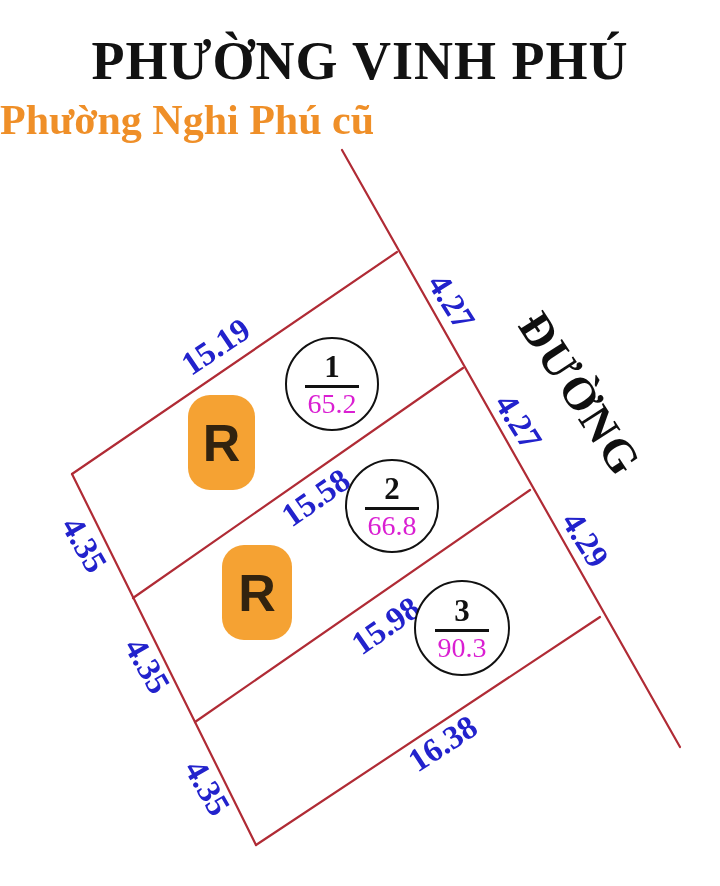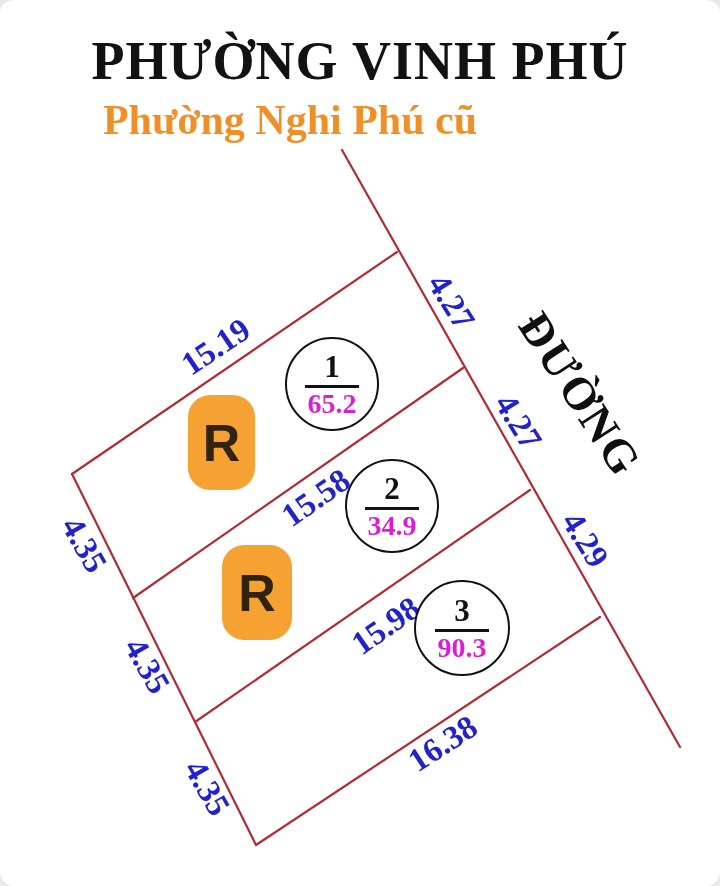--- a/index.html
+++ b/index.html
@@ -1,48 +1,47 @@
 <!DOCTYPE html>
 <html><head>
 <meta charset="utf-8">
 <style>
   html,body{margin:0;padding:0;background:#e9e9e9;}
   .stage{
     position:relative;width:720px;height:886px;background:#ffffff;
     overflow:hidden;font-family:"Liberation Serif","DejaVu Serif",serif;
     margin:0 auto;
-    border-radius:14px;
   }
   .title{
     position:absolute;left:0;top:30px;width:720px;text-align:center;
     font-size:54px;font-weight:bold;color:#121212;letter-spacing:1px;
     white-space:nowrap;
   }
   .subtitle{
-    position:absolute;left:0;top:96px;width:580px;text-align:center;
+    position:absolute;left:0;top:96px;width:580px;
     font-size:42px;font-weight:bold;color:#ef8f28;white-space:nowrap;
   }
   svg.lines{position:absolute;left:0;top:0;}
   svg.lines line{stroke:#b02b35;stroke-width:2.2;stroke-linecap:round;}
   .dim{
     position:absolute;color:#2222cc;font-weight:bold;font-size:33px;
     white-space:nowrap;transform-origin:center center;
   }
   .road-name{
     position:absolute;color:#0f0f0f;font-weight:bold;font-size:46px;
     letter-spacing:2px;white-space:nowrap;transform-origin:center center;
   }
   .parcel-circle{
     position:absolute;border:2.5px solid #111;border-radius:50%;
     background:#fff;display:flex;flex-direction:column;align-items:center;
     justify-content:center;box-sizing:border-box;
   }
   .parcel-number{font-size:31px;font-weight:bold;color:#111;line-height:1.0;}
   .fraction-bar{width:54px;height:3px;background:#111;margin:3px 0 2px 0;}
-  .parcel-area{font-size:28px;font-weight:bold;color:#da1fd2;line-height:1.0;}
+  .parcel-area{font-size:28px;font-weight:normal;color:#da1fd2;line-height:1.0;}
   .marker{
     position:absolute;background:#f5a233;border-radius:22px;
     display:flex;align-items:center;justify-content:center;
     font-family:"Liberation Sans","DejaVu Sans",sans-serif;
     font-weight:bold;font-size:52px;color:#32230f;
   }
 </style>
 </head>
 <body>
 
@@ -78,21 +77,21 @@
 
   <div class="parcel-circle" style="left:285px;top:337px;width:94px;height:94px;">
     <div class="parcel-number">1</div>
     <div class="fraction-bar"></div>
     <div class="parcel-area">65.2</div>
   </div>
 
   <div class="parcel-circle" style="left:345px;top:459px;width:94px;height:94px;">
     <div class="parcel-number">2</div>
     <div class="fraction-bar"></div>
-    <div class="parcel-area">34.9</div>
+    <div class="parcel-area">66.8</div>
   </div>
 
   <div class="parcel-circle" style="left:414px;top:580px;width:96px;height:96px;">
     <div class="parcel-number">3</div>
     <div class="fraction-bar"></div>
     <div class="parcel-area">90.3</div>
   </div>
 
   <div class="marker" style="left:188px;top:395px;width:67px;height:95px;">R</div>
   <div class="marker" style="left:222px;top:545px;width:70px;height:95px;">R</div>

